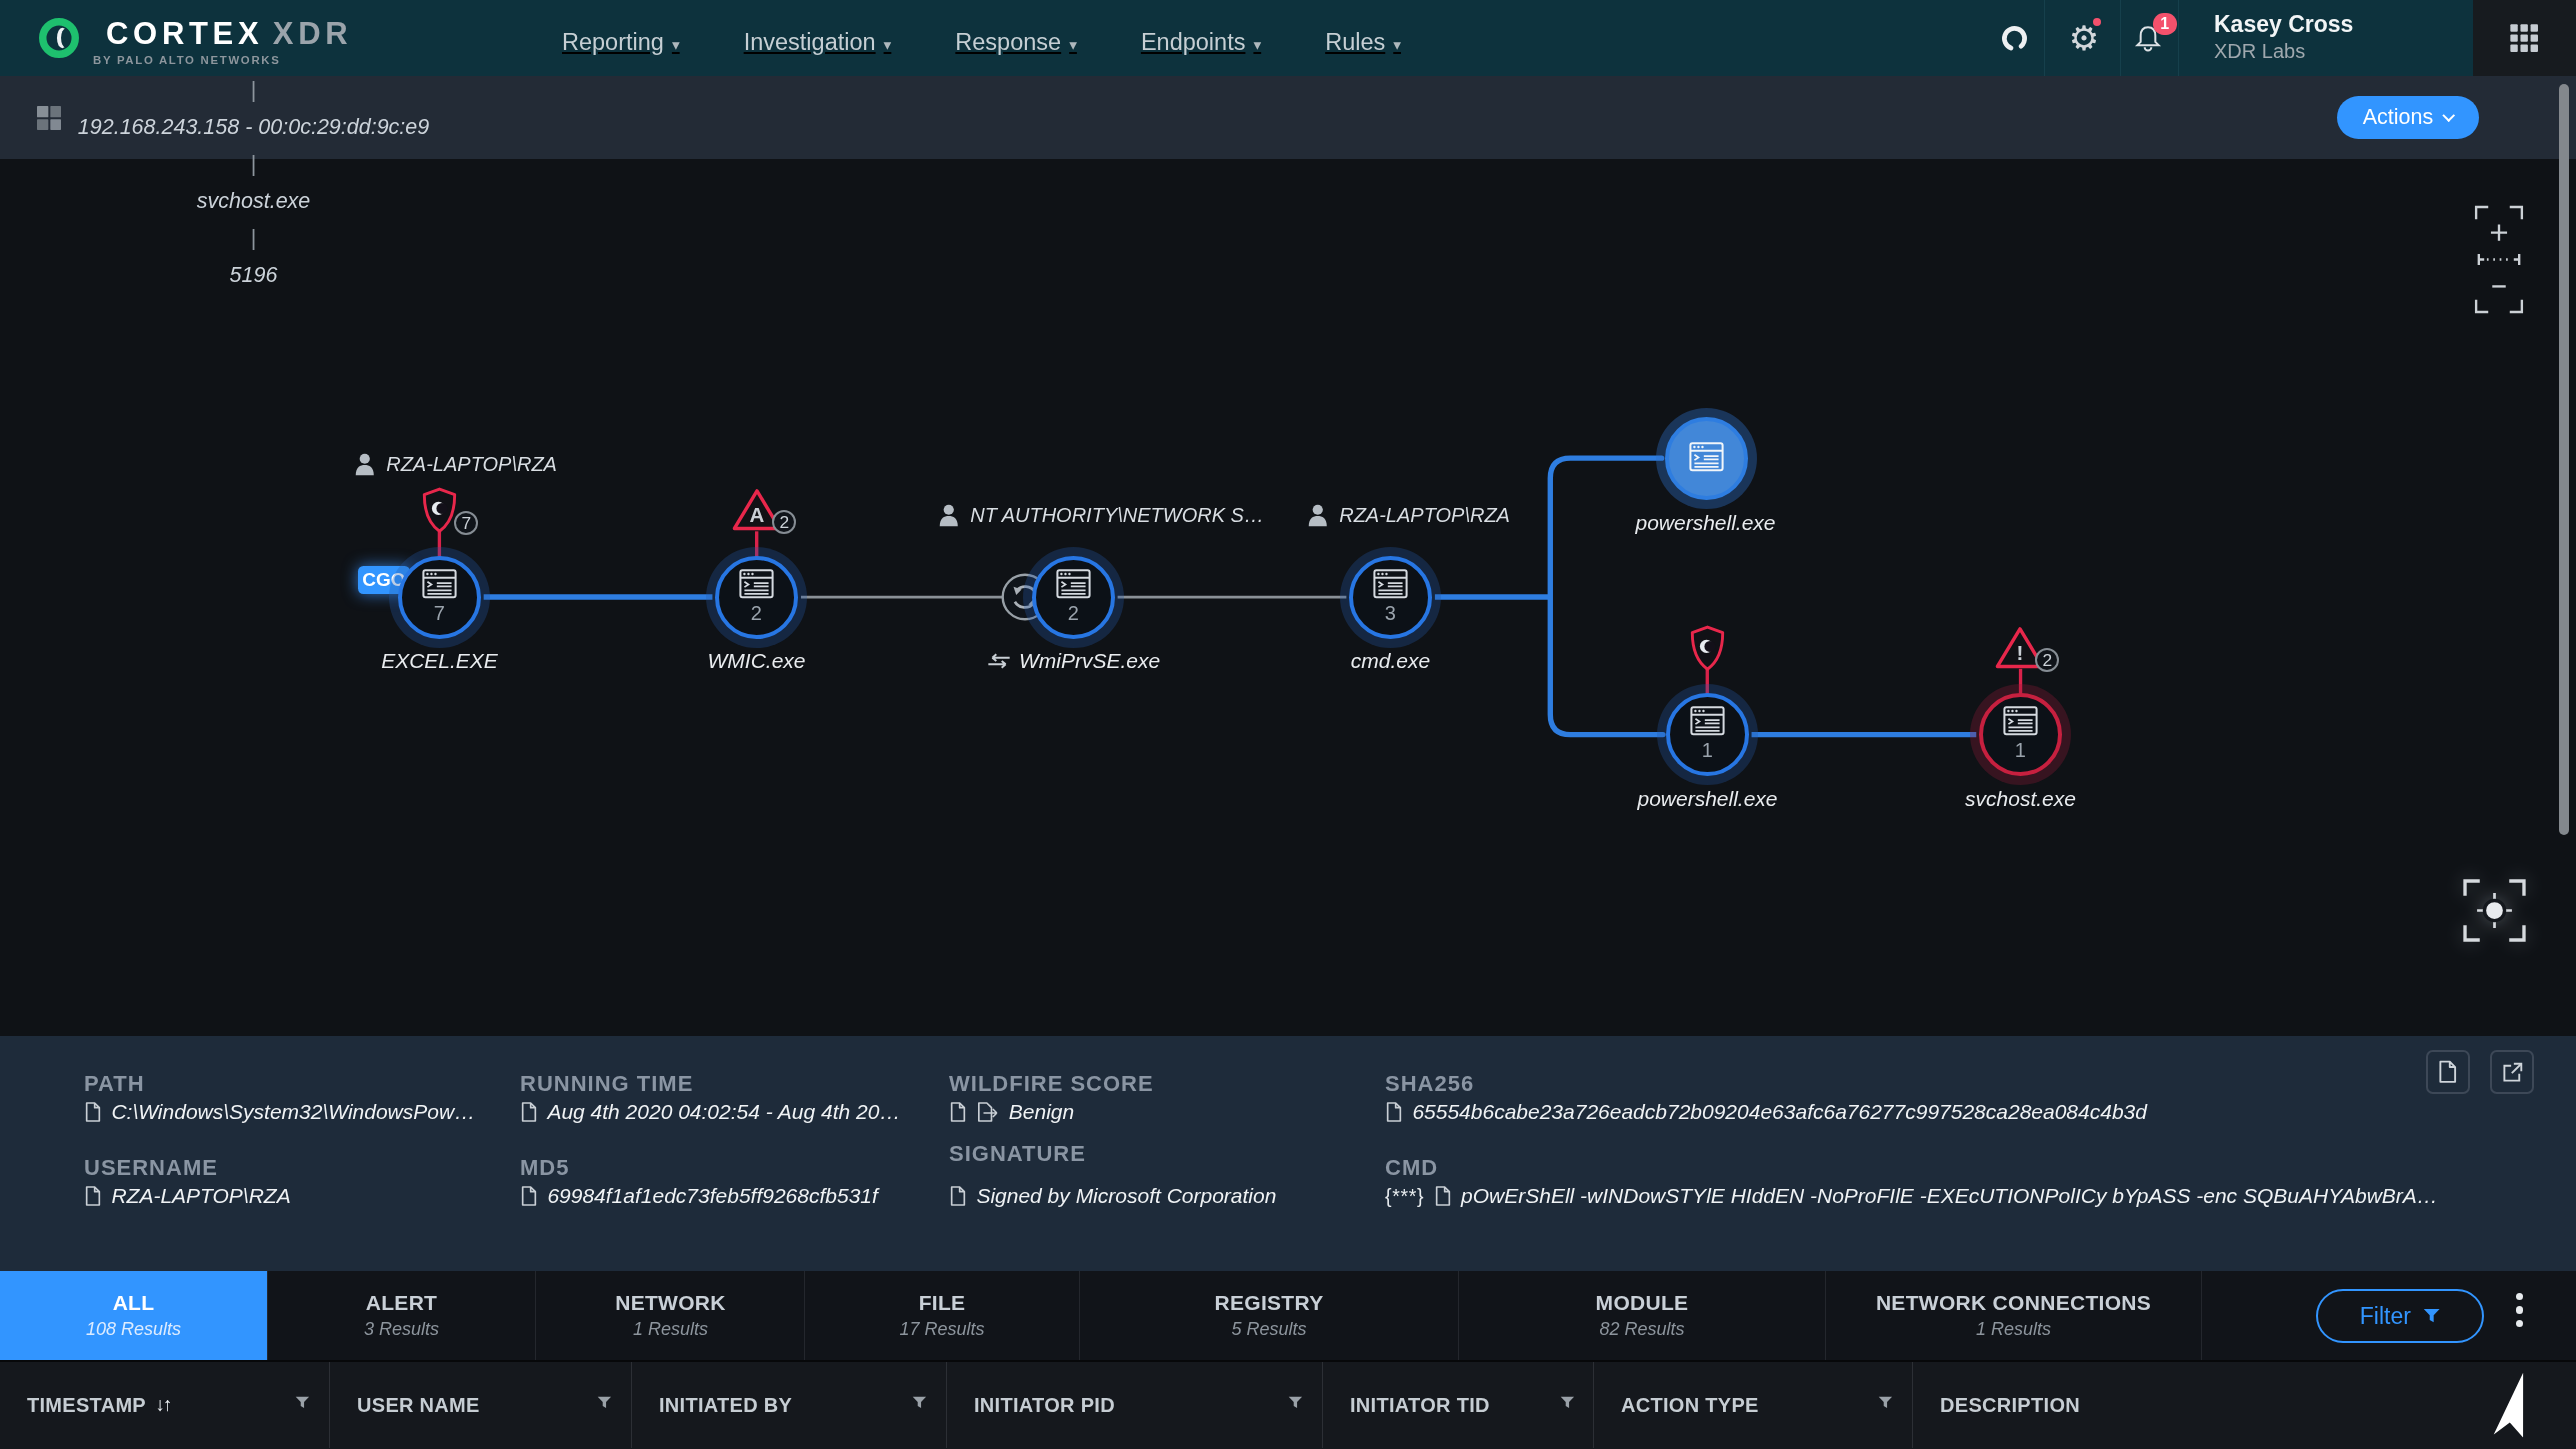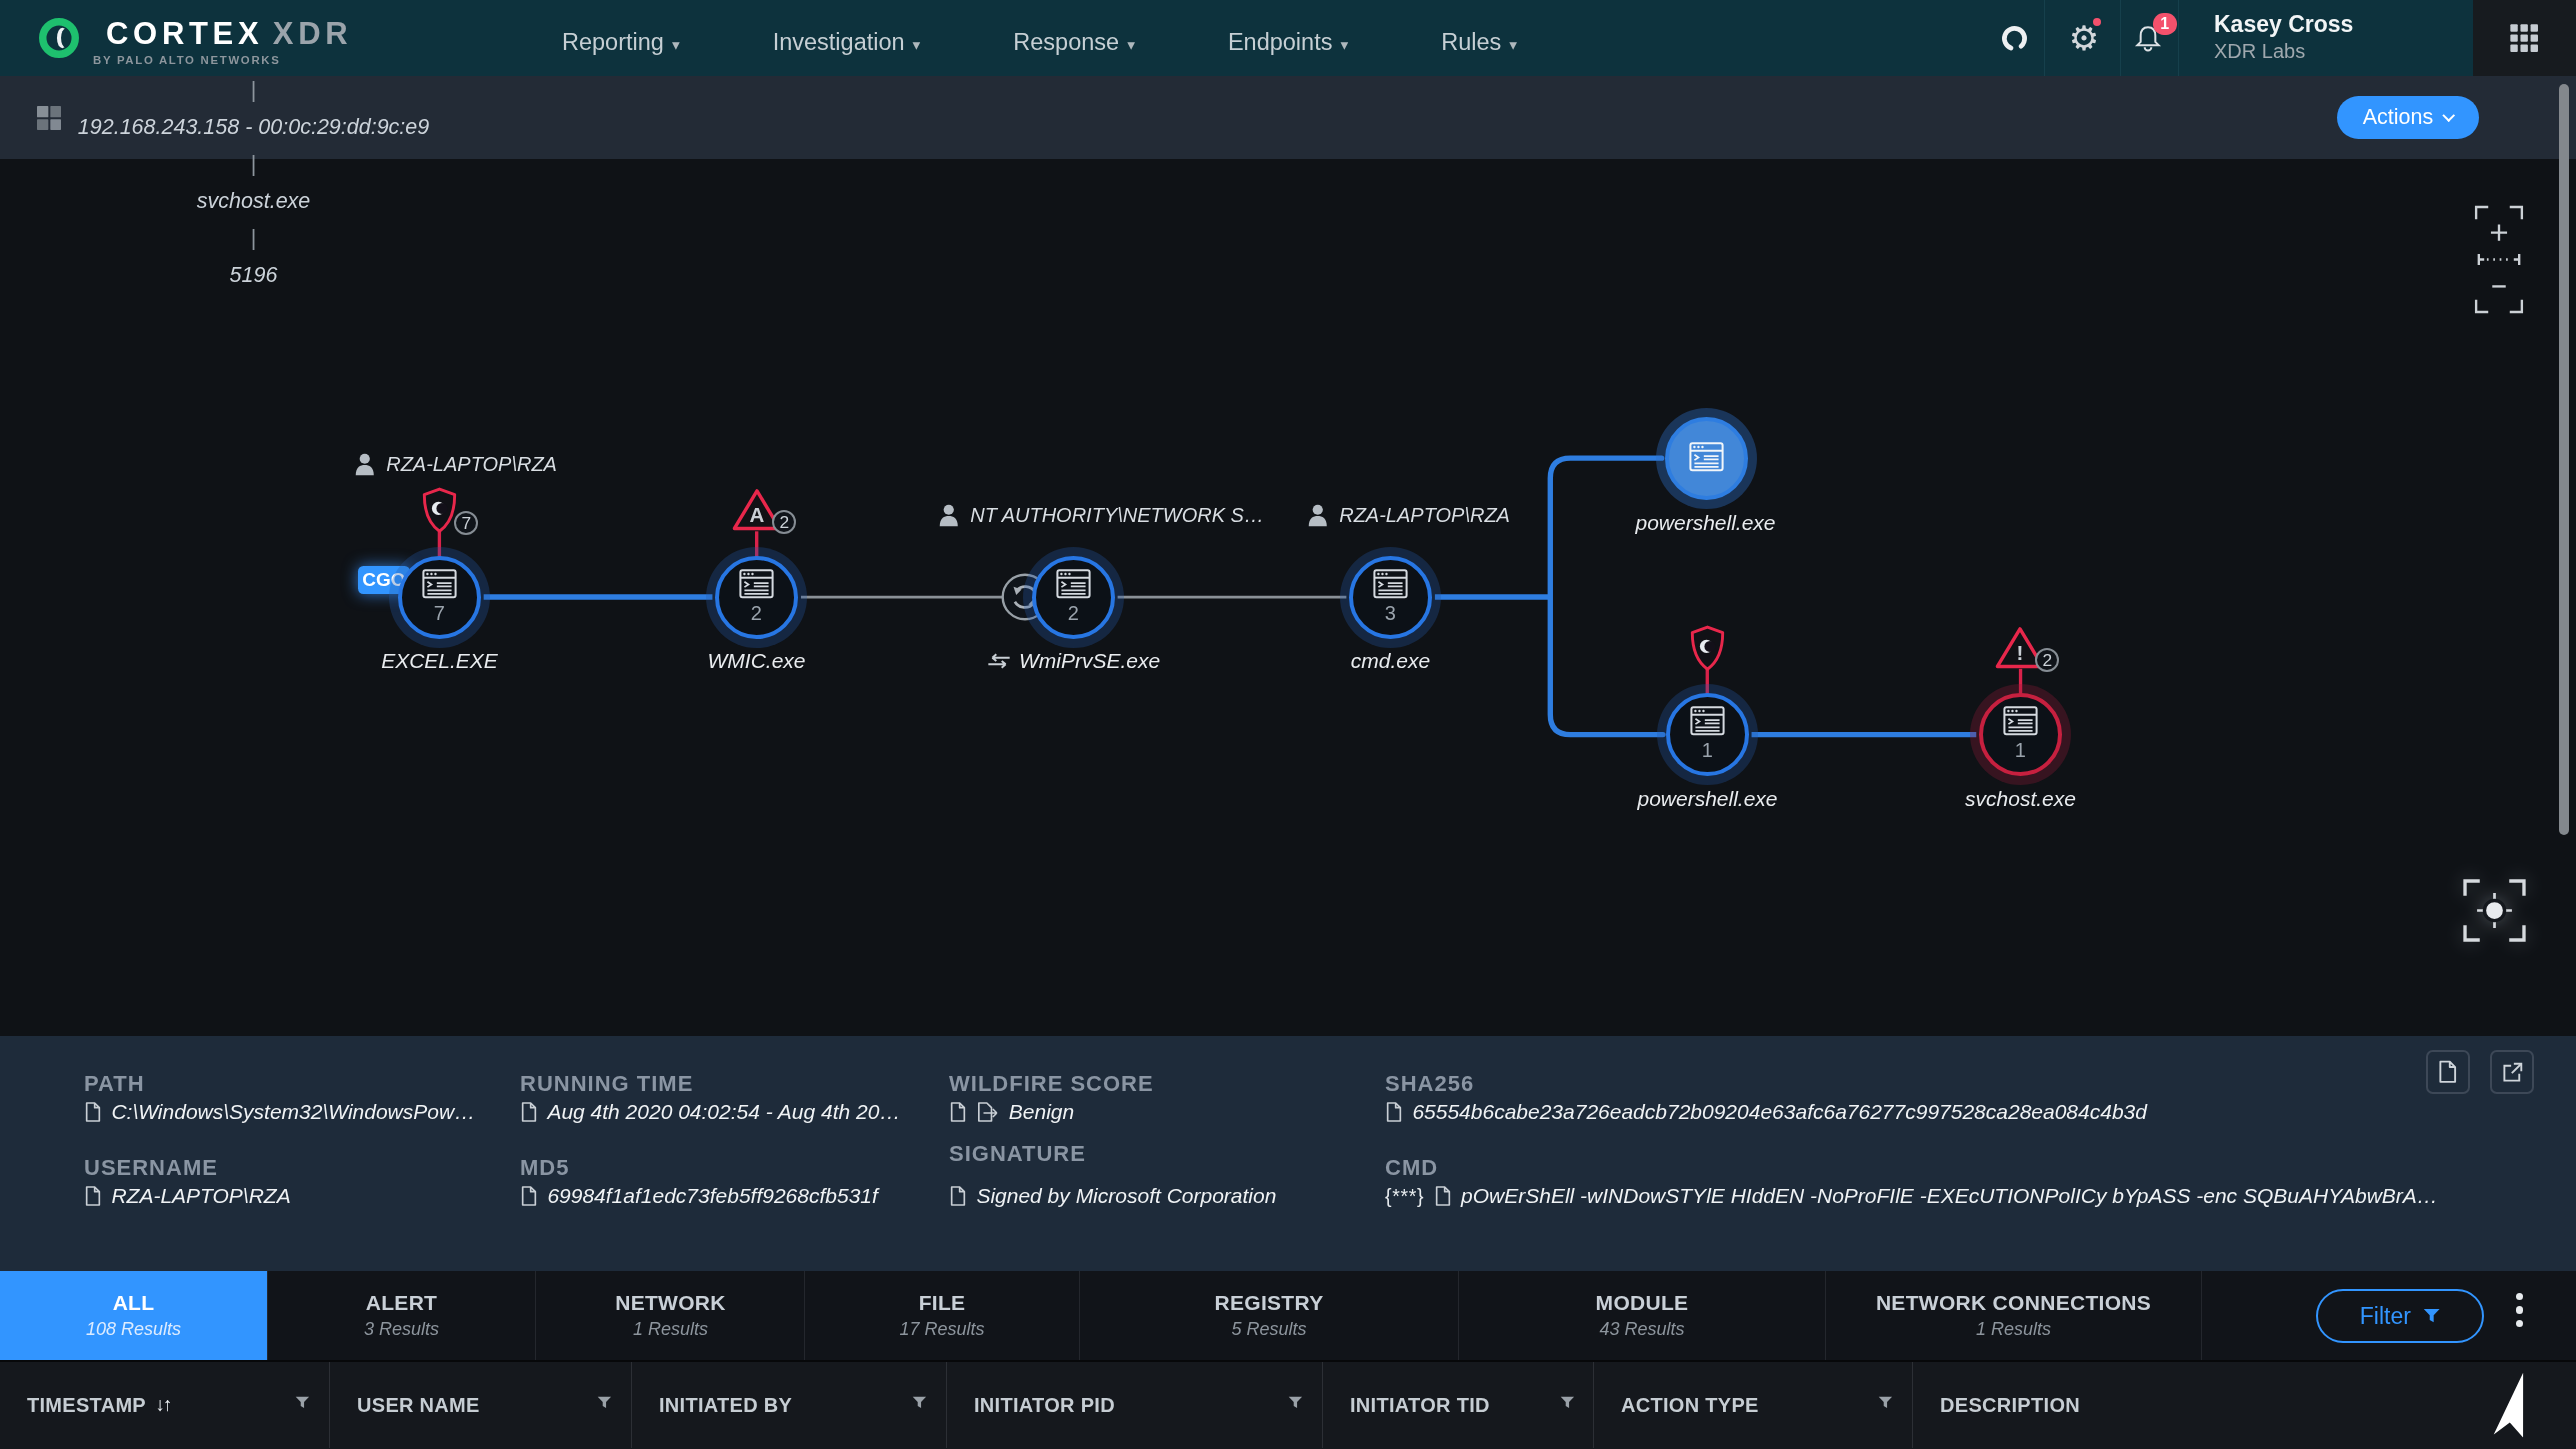--- a/index.html
+++ b/index.html
@@ -7,21 +7,21 @@
               font-family:"Liberation Sans", sans-serif; }
 
   
   .topnav { position:absolute; left:0; top:0; width:2576px; height:76px; background:#0d323d; z-index:30; }
   .brand-logo { position:absolute; left:38px; top:17.4px; }
   .brand-name { position:absolute; left:106px; top:16px; font-size:31px; font-weight:bold;
                 color:#ffffff; letter-spacing:4.7px; }
   .brand-suffix { color:#9ba4ab; margin-left:9.4px; }
   .brand-tagline { position:absolute; left:93px; top:54px; font-size:11.4px; font-weight:bold;
                    color:#8d969d; letter-spacing:1.7px; }
-  .menus { position:absolute; left:562px; top:0; height:84px; display:flex; gap:93px; align-items:center; }
+  .menus { position:absolute; left:562px; top:0; height:84px; display:flex; gap:64px; align-items:center;text-decoration:underline; }
   .menu-item { display:flex; align-items:center; gap:8px; font-size:23.5px; color:#c6cfd4; cursor:pointer; }
   .caret::after { content:"▾"; font-size:15.4px; color:#aeb8bd; }
   .nav-div { position:absolute; top:0; width:1.3px; height:76px; background:#16404c; }
   .nav-icon { position:absolute; top:0; height:76px; display:flex; align-items:center; justify-content:center; width:60px; cursor:pointer; }
   .gear-glyph { font-size:34px; color:#d2d7db; line-height:1; }
   .reddot { position:absolute; top:16px; right:10.7px; width:12px; height:12px; border-radius:50%;
             background:#f4516c; border:2px solid #0d323d; }
   .bell-badge { position:absolute; top:13.4px; right:1.3px; min-width:24px; height:21.5px; border-radius:10.7px;
                 background:#f4516c; color:#fff; font-size:16px; font-weight:bold; display:flex;
                 align-items:center; justify-content:center; padding:0 5.4px; }
@@ -601,21 +601,21 @@
       <div class="tab" style="left:805px;width:275px">
      <div class="tab-title" style="max-width:235px">FILE</div>
      <div class="tab-results">17 Results</div>
       </div>
       <div class="tab" style="left:1080px;width:379px">
      <div class="tab-title" style="max-width:339px">REGISTRY</div>
      <div class="tab-results">5 Results</div>
       </div>
       <div class="tab" style="left:1459px;width:367px">
      <div class="tab-title" style="max-width:327px">MODULE</div>
-     <div class="tab-results">43 Results</div>
+     <div class="tab-results">82 Results</div>
       </div>
       <div class="tab" style="left:1826px;width:376px">
      <div class="tab-title" style="max-width:335px">NETWORK CONNECTIONS</div>
      <div class="tab-results">1 Results</div>
       </div>
     </div>
 
 </div>
 <div class="filter-btn">
   <span>Filter</span>

